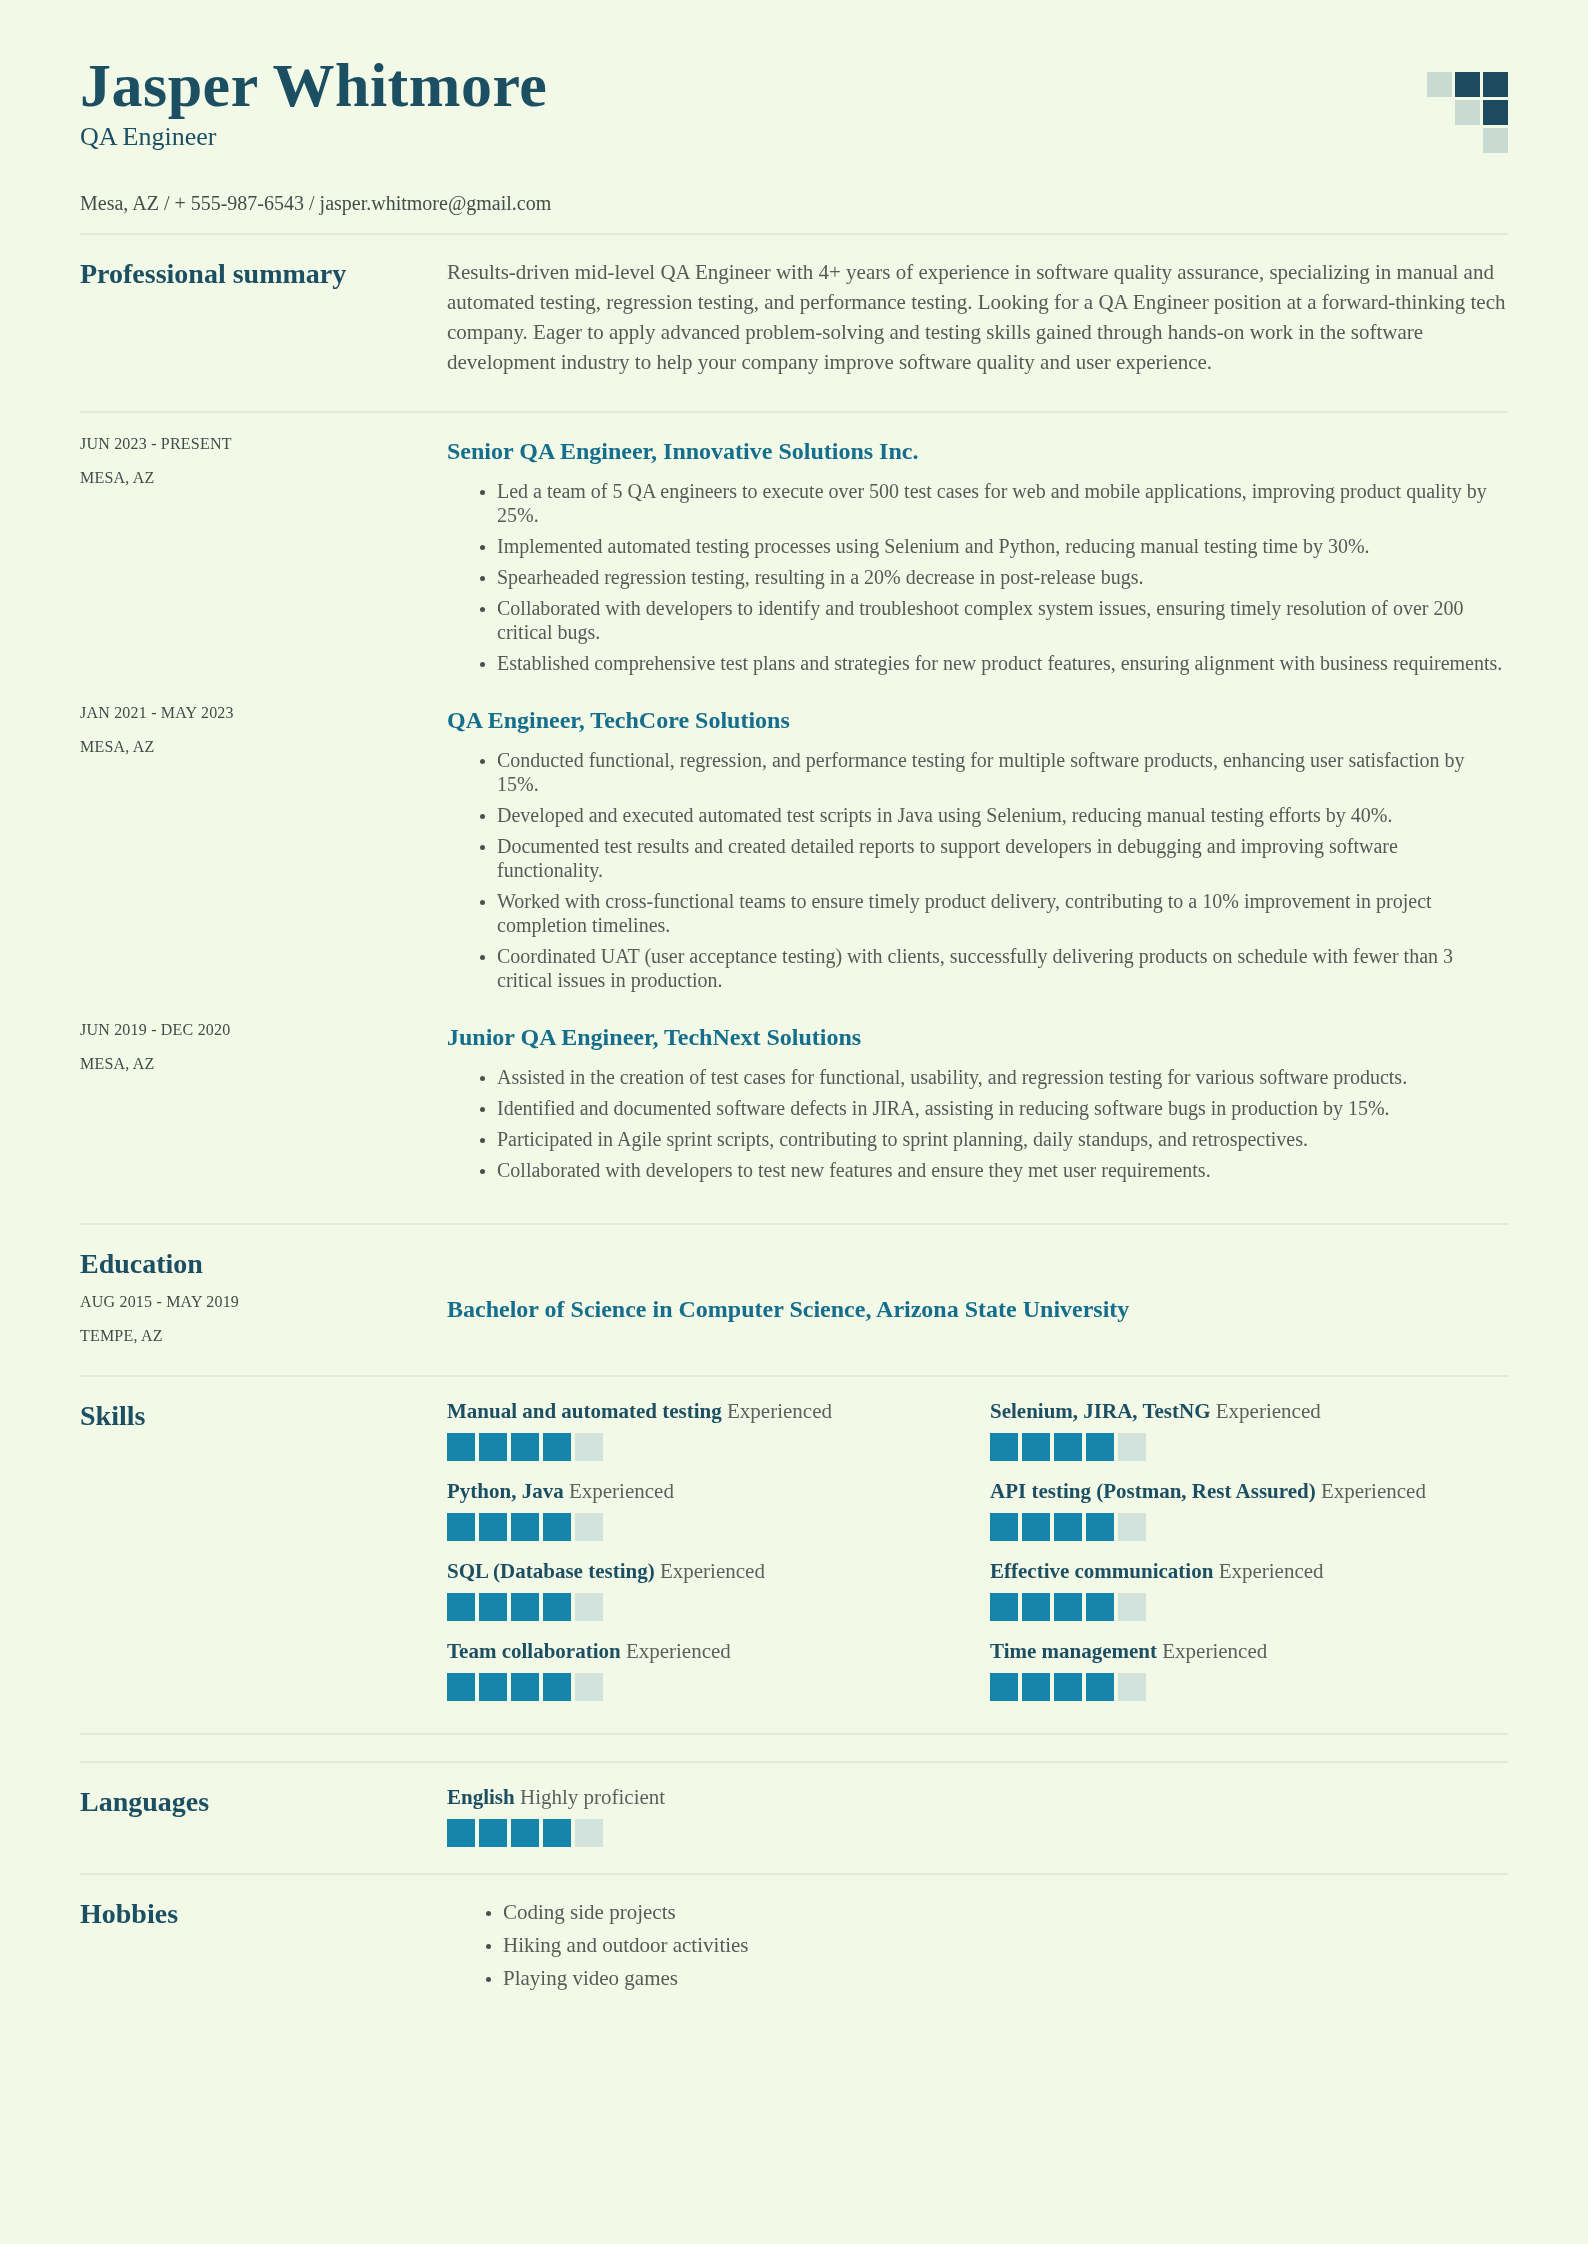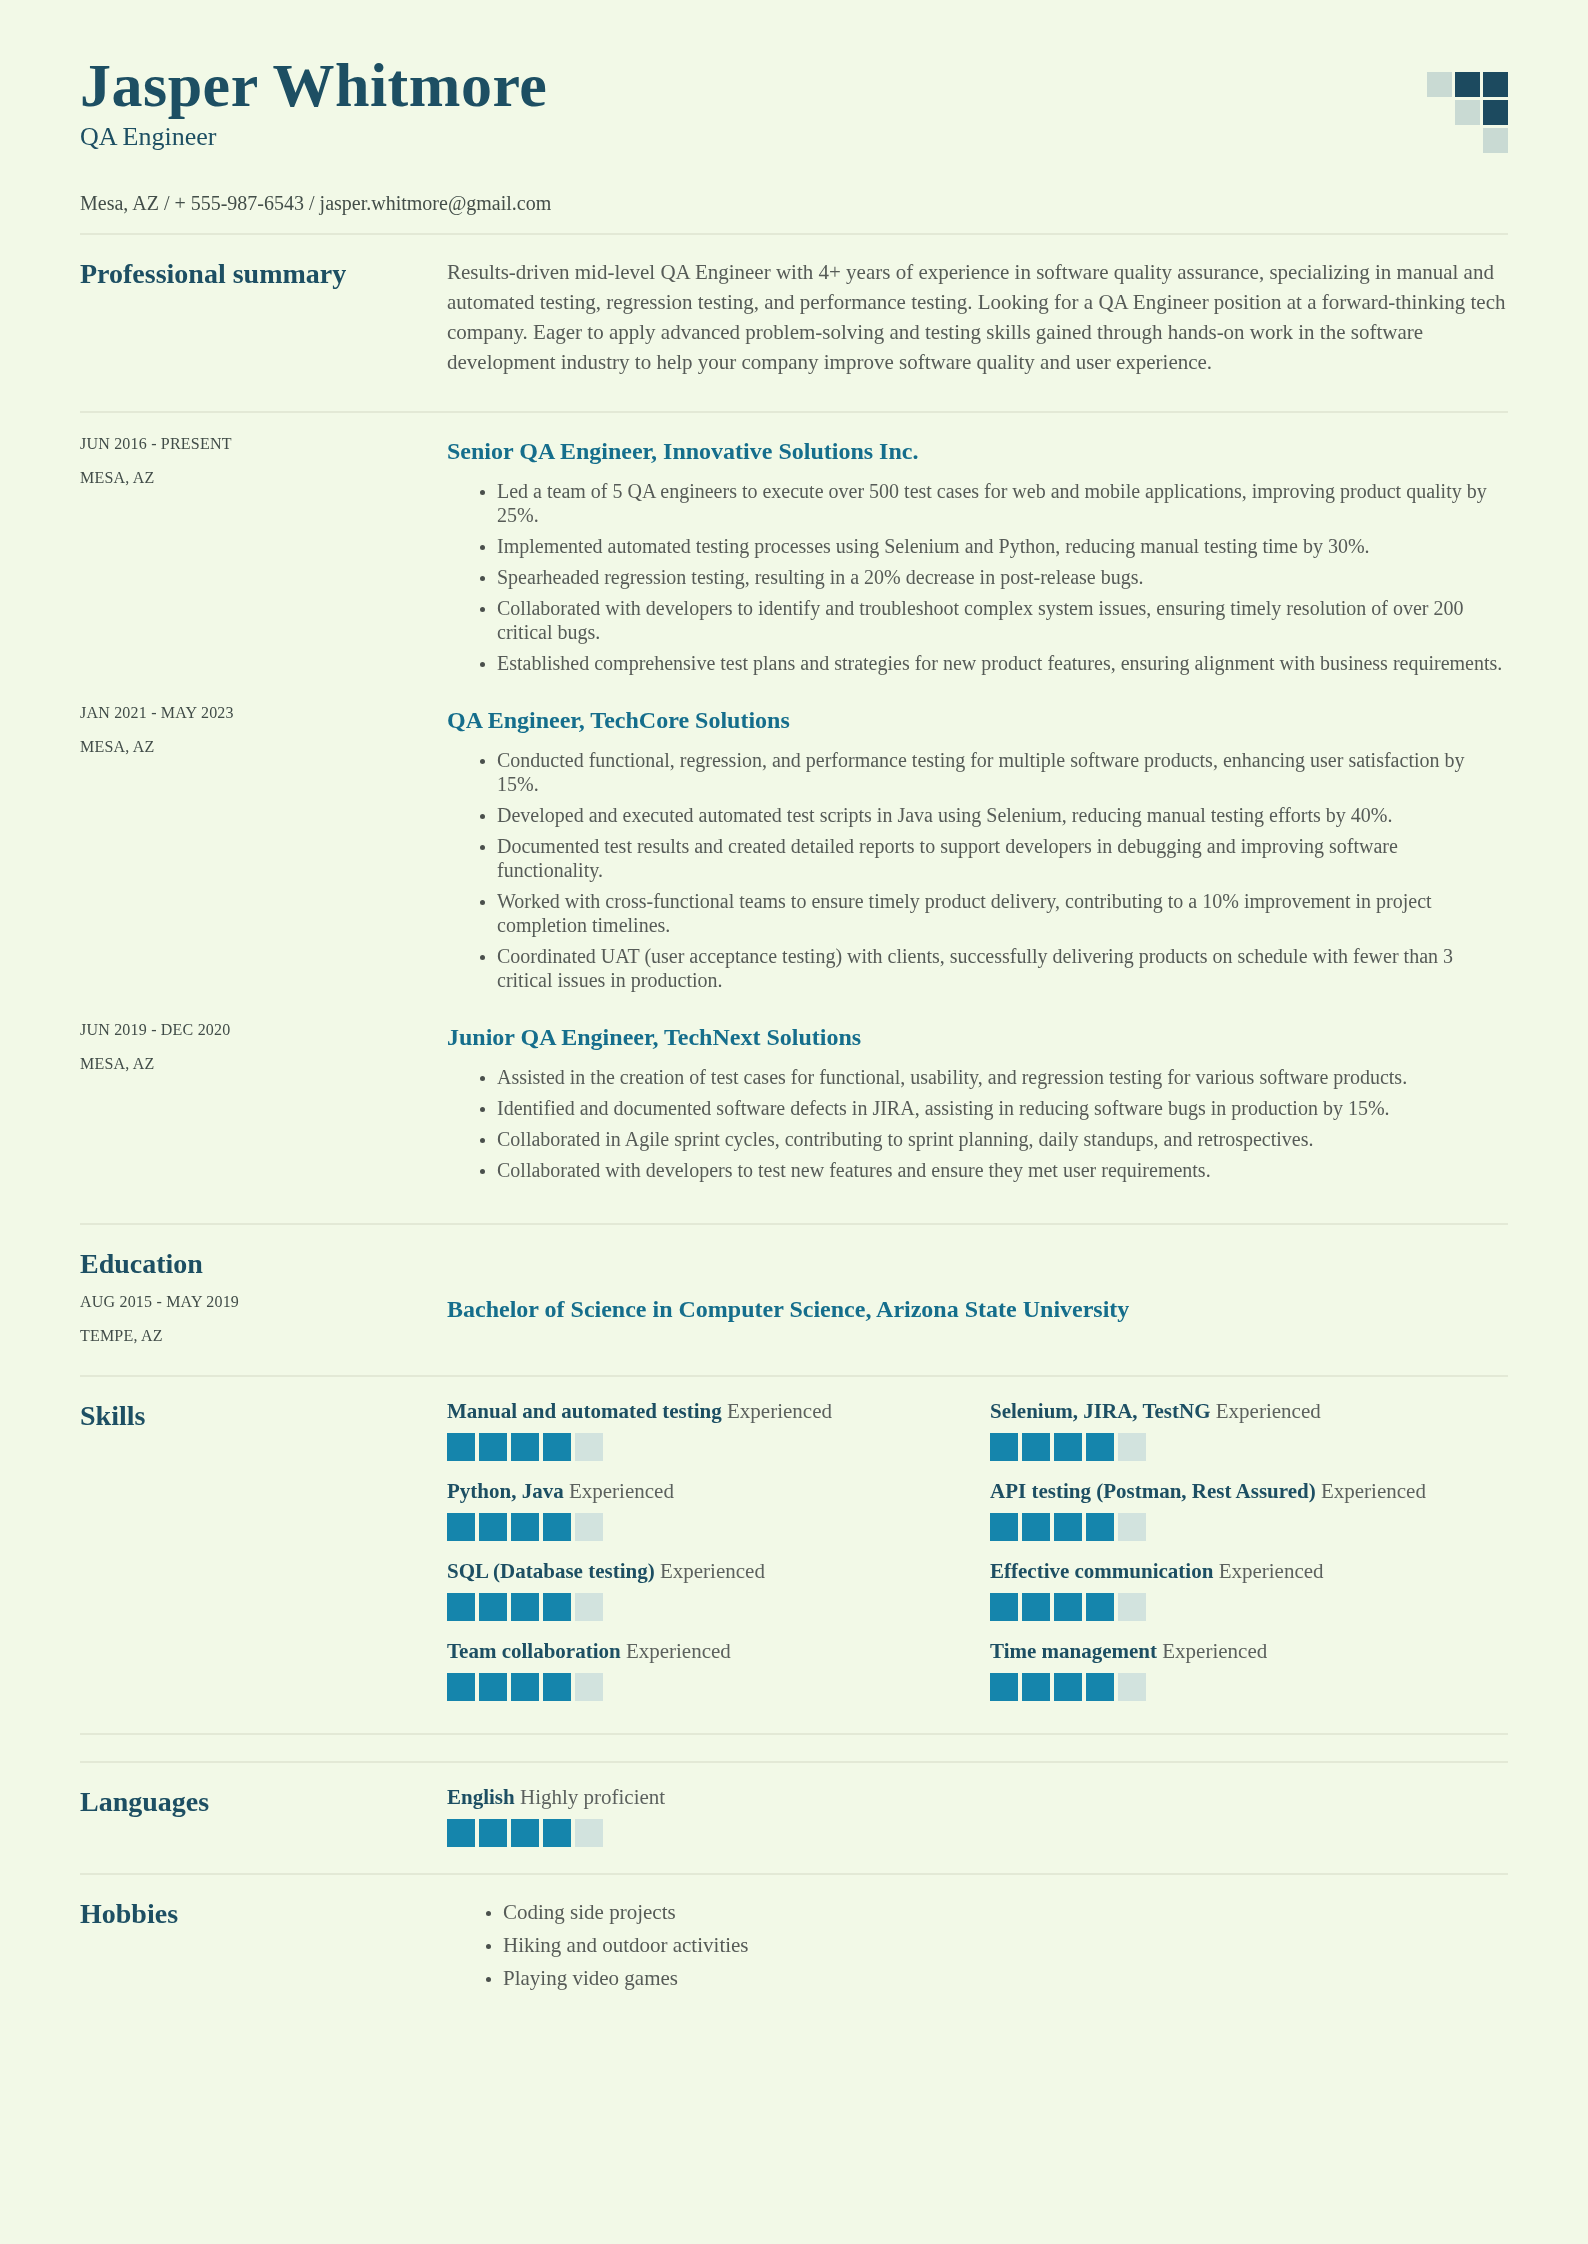--- a/index.html
+++ b/index.html
@@ -78,21 +78,21 @@
     <h2 class="section-heading">Professional summary</h2>
     <p class="summary-text">Results-driven mid-level QA Engineer with 4+ years of experience in software quality assurance, specializing in manual and automated testing, regression testing, and performance testing. Looking for a QA Engineer position at a forward-thinking tech company. Eager to apply advanced problem-solving and testing skills gained through hands-on work in the software development industry to help your company improve software quality and user experience.</p>
   </section>
 
   <hr class="divider" style="margin-top:34px;">
 
   <section>
 
     <div class="row job-row first">
       <div>
-        <div class="meta-dates">JUN 2016 - PRESENT</div>
+        <div class="meta-dates">JUN 2023 - PRESENT</div>
         <div class="meta-loc">MESA, AZ</div>
       </div>
       <div>
         <h3 class="entry-title">Senior QA Engineer, Innovative Solutions Inc.</h3>
         <ul class="bullets">
           <li>Led a team of 5 QA engineers to execute over 500 test cases for web and mobile applications, improving product quality by 25%.</li>
           <li>Implemented automated testing processes using Selenium and Python, reducing manual testing time by 30%.</li>
           <li>Spearheaded regression testing, resulting in a 20% decrease in post-release bugs.</li>
           <li>Collaborated with developers to identify and troubleshoot complex system issues, ensuring timely resolution of over 200 critical bugs.</li>
           <li>Established comprehensive test plans and strategies for new product features, ensuring alignment with business requirements.</li>
@@ -120,21 +120,21 @@
     <div class="row job-row">
       <div>
         <div class="meta-dates">JUN 2019 - DEC 2020</div>
         <div class="meta-loc">MESA, AZ</div>
       </div>
       <div>
         <h3 class="entry-title">Junior QA Engineer, TechNext Solutions</h3>
         <ul class="bullets">
           <li>Assisted in the creation of test cases for functional, usability, and regression testing for various software products.</li>
           <li>Identified and documented software defects in JIRA, assisting in reducing software bugs in production by 15%.</li>
-          <li>Collaborated in Agile sprint cycles, contributing to sprint planning, daily standups, and retrospectives.</li>
+          <li>Participated in Agile sprint scripts, contributing to sprint planning, daily standups, and retrospectives.</li>
           <li>Collaborated with developers to test new features and ensure they met user requirements.</li>
         </ul>
       </div>
     </div>
   </section>
 
   <hr class="divider" style="margin-top:34px;">
 
   <section>
     <h2 class="section-heading">Education</h2>

